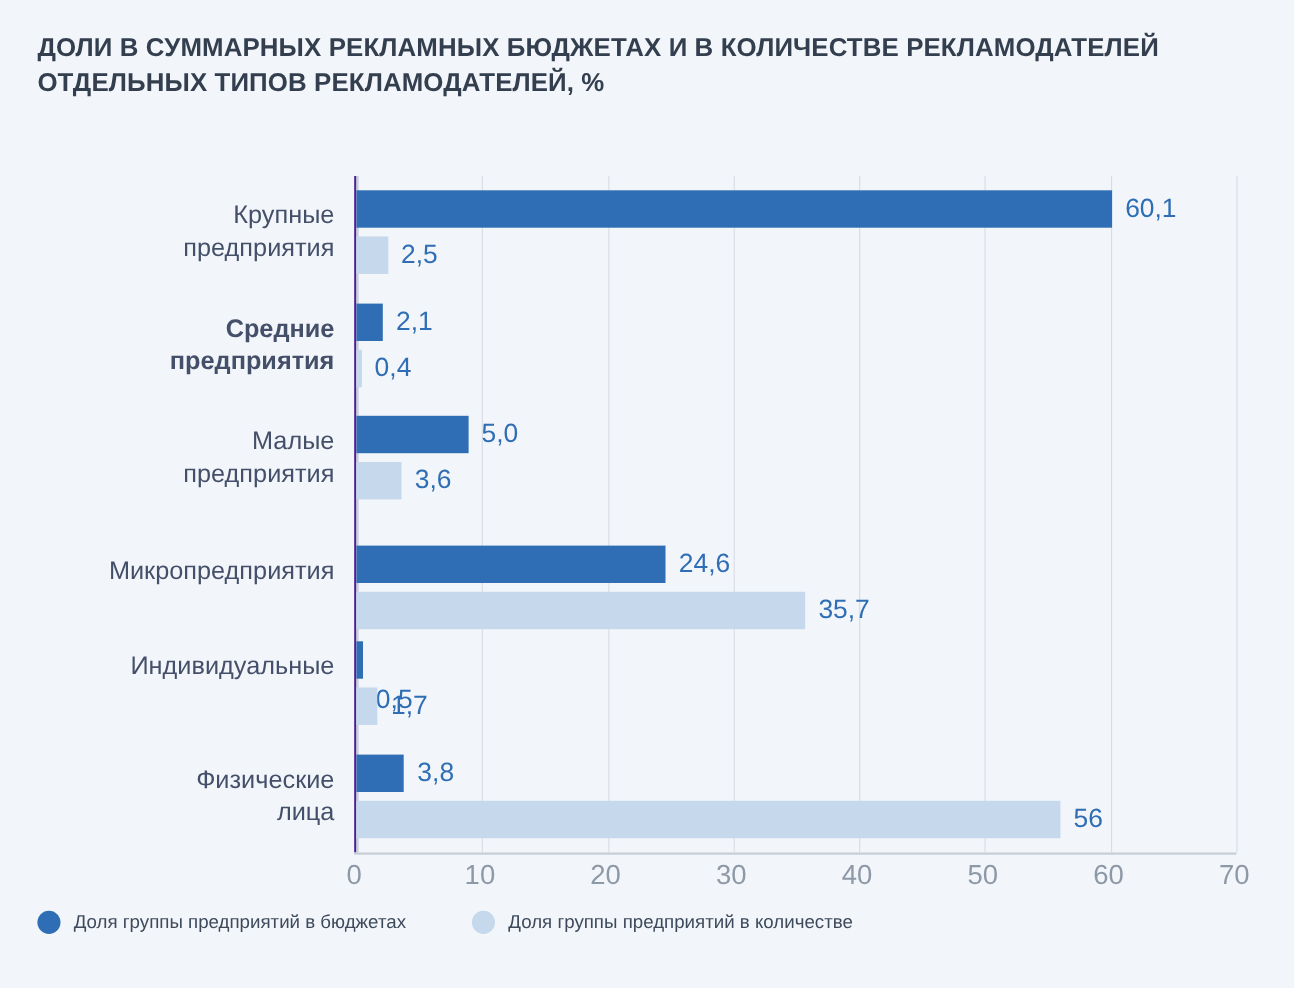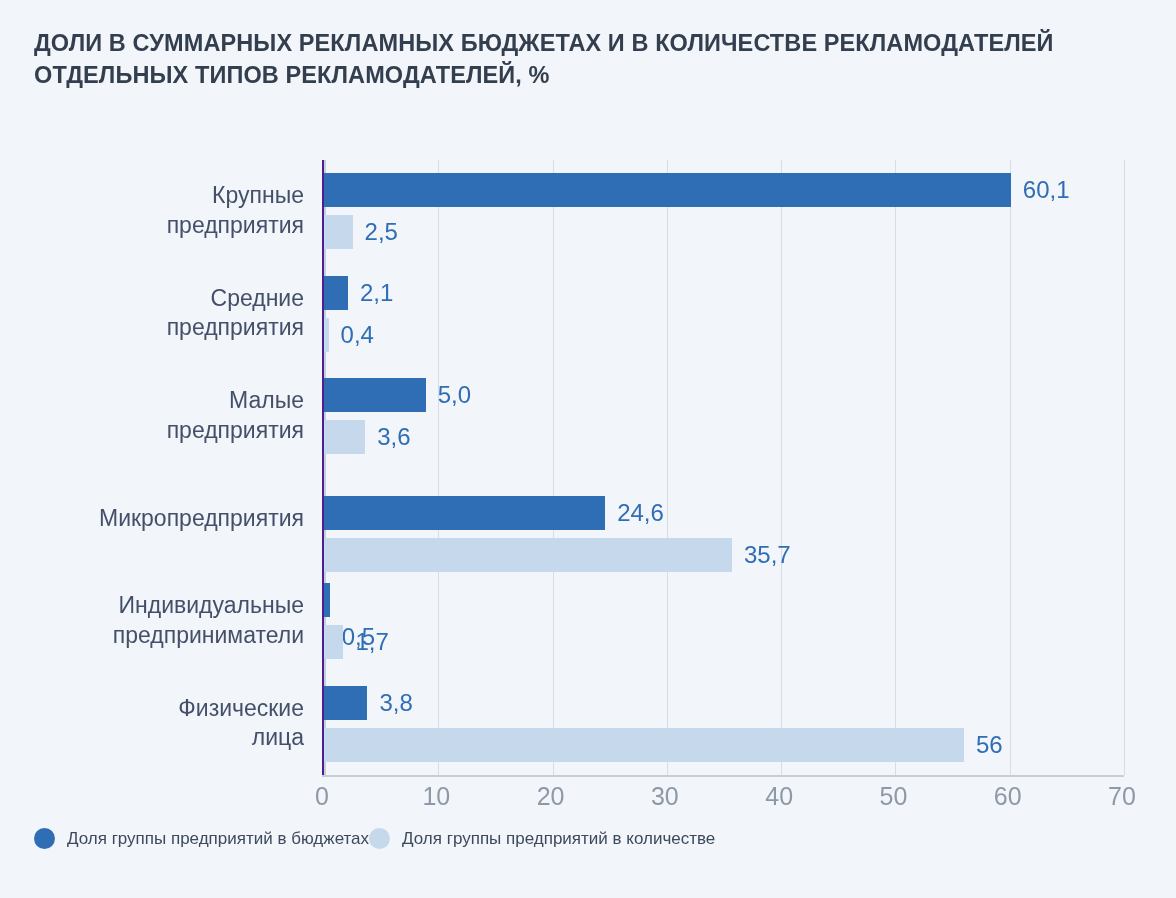--- a/index.html
+++ b/index.html
@@ -105,20 +105,21 @@
     color: #8e99a8;
     transform: translateX(-50%);
   }
 
   .legend {
     position: absolute;
     left: 34px;
     top: 828px;
     display: flex;
     align-items: center;
+    gap: 60px;
     font-size: 17px;
     color: #3d4a5c;
   }
   .legend-item {
     display: flex;
     align-items: center;
     gap: 12px;
   }
   .legend-dot {
     width: 21px;
@@ -199,34 +200,33 @@
       <div class="tick" style="left: 779.143px;">40</div>
       <div class="tick" style="left: 893.429px;">50</div>
       <div class="tick" style="left: 1007.71px;">60</div>
       <div class="tick" style="left: 1122px;">70</div>
     </div>
   <div id="catlabels">
       <div class="cat-label" style="left: 0px; width: 304px; position: absolute; top: 181.25px;">
         <span>Крупные</span>
         <span>предприятия</span>
       </div>
-      <div class="cat-label" style="left: 0px; width: 304px; position: absolute; top: 283.75px;">
+      <div class="cat-label" style="left: 0px; width: 304px; position: absolute; top: 283.75px; font-weight: bold;">
         <span>Средние</span>
         <span>предприятия</span>
       </div>
       <div class="cat-label" style="left: 0px; width: 304px; position: absolute; top: 386.25px;">
         <span>Малые</span>
         <span>предприятия</span>
       </div>
       <div class="cat-label" style="left: 0px; width: 304px; position: absolute; top: 503.75px;">
         <span>Микропредприятия</span>
       </div>
       <div class="cat-label" style="left: 0px; width: 304px; position: absolute; top: 591.25px;">
         <span>Индивидуальные</span>
-        <span>предприниматели</span>
       </div>
       <div class="cat-label" style="left: 0px; width: 304px; position: absolute; top: 693.75px;">
         <span>Физические</span>
         <span>лица</span>
       </div>
     </div>
 
   <div class="legend">
     <div class="legend-item">
       <span class="legend-dot s0"></span>

